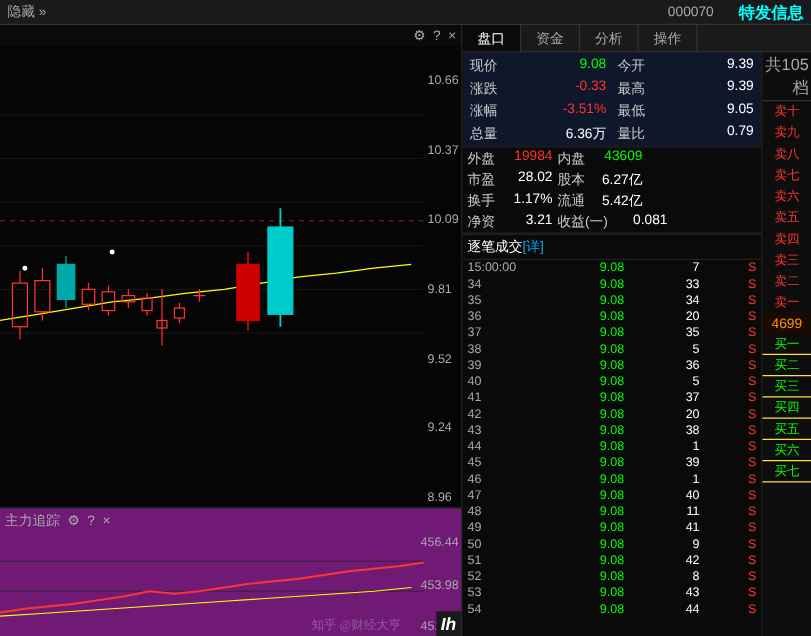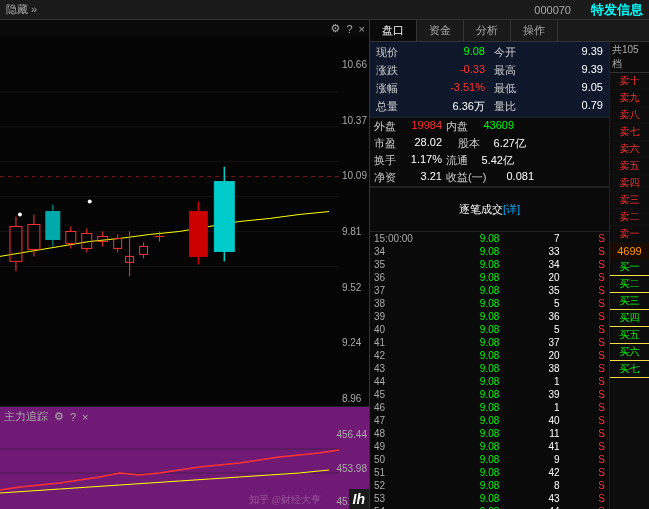--- a/index.html
+++ b/index.html
@@ -145,22 +145,22 @@
       padding: 1px 4px;
     }
     .info-label { color: #ccc; }
     .info-value { }
     .red { color: #ff3333; }
     .green { color: #00ff00; }
     .white { color: #fff; }
 
     #transaction-header {
       display: flex;
-      justify-content: center;
-      padding: 14px 4px;
+      justify-content: flex-start;
+      padding: 2px 4px;
       border-top: 1px solid #222;
       border-bottom: 1px solid #222;
       color: #aaa;
     }
 
     #transaction-list {
       flex: 1;
       overflow: hidden;
     }
 
@@ -380,21 +380,21 @@
         <div style="display:flex; padding:1px 4px; border-top:1px solid #222;">
           <span class="info-label" style="color:#ccc; min-width:28px;">外盘</span>
           <span class="red" style="min-width:40px; text-align:right;">19984</span>
           <span class="info-label" style="color:#ccc; min-width:28px; margin-left:4px;">内盘</span>
           <span class="green" style="min-width:40px; text-align:right;">43609</span>
         </div>
 
         <div style="display:flex; padding:1px 4px;">
           <span class="info-label" style="color:#ccc; min-width:28px;">市盈</span>
           <span class="white" style="min-width:40px; text-align:right;">28.02</span>
-          <span class="info-label" style="color:#ccc; min-width:28px; margin-left:16px;">股本</span>
+          <span class="info-label" style="color:#ccc; min-width:28px; margin-left:4px;">股本</span>
           <span class="white" style="min-width:40px; text-align:right;">6.27亿</span>
         </div>
 
         <div style="display:flex; padding:1px 4px;">
           <span class="info-label" style="color:#ccc; min-width:28px;">换手</span>
           <span class="white" style="min-width:40px; text-align:right;">1.17%</span>
           <span class="info-label" style="color:#ccc; min-width:28px; margin-left:4px;">流通</span>
           <span class="white" style="min-width:40px; text-align:right;">5.42亿</span>
         </div>
 
@@ -543,21 +543,21 @@
       <span class="trans-price">9.08</span>
       <span class="trans-vol">44</span>
       <span class="trans-type">S</span>
     </div>
           </div>
 
       </div>
 
       <div id="orderbook-right">
 
-        <div style="color:#aaa; font-size:10px; padding:1px 2px; text-align:left; border-bottom:1px solid #333;">共105档</div>
+        <div style="color:#aaa; font-size:13px; padding:1px 2px; text-align:right; border-bottom:1px solid #333;">共105档</div>
 
         <div class="ob-sell">卖十</div>
         <div class="ob-sell">卖九</div>
         <div class="ob-sell">卖八</div>
         <div class="ob-sell">卖七</div>
         <div class="ob-sell">卖六</div>
         <div class="ob-sell">卖五</div>
         <div class="ob-sell">卖四</div>
         <div class="ob-sell">卖三</div>
         <div class="ob-sell">卖二</div>

